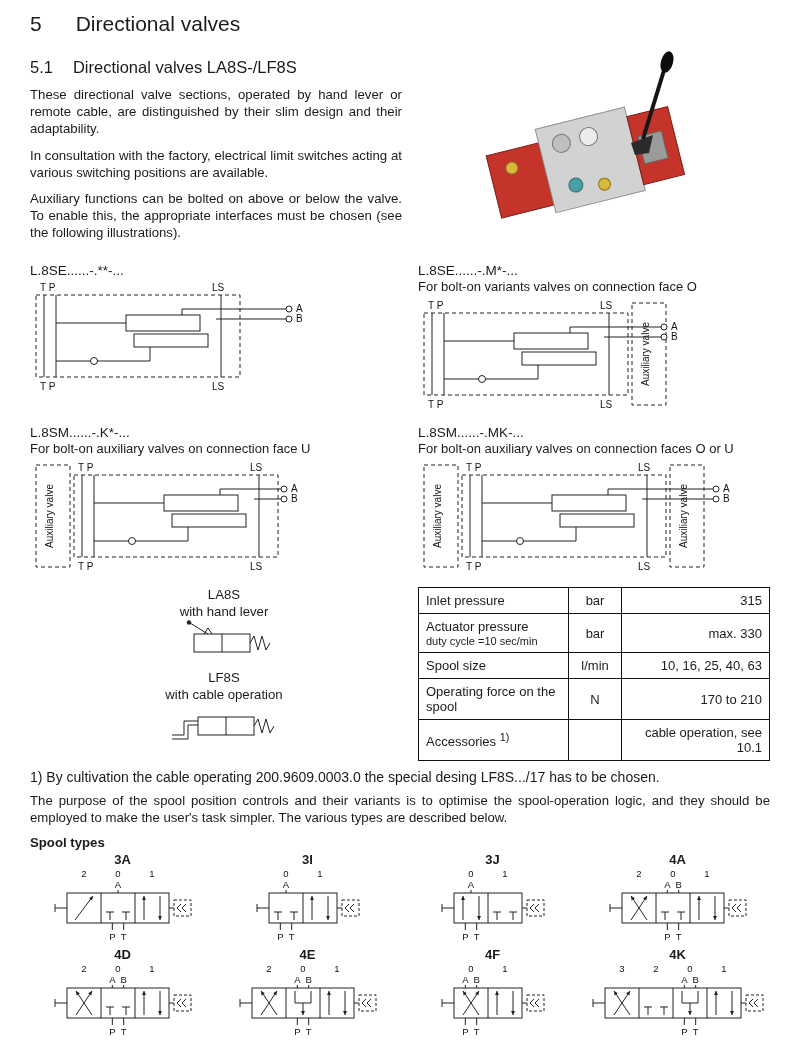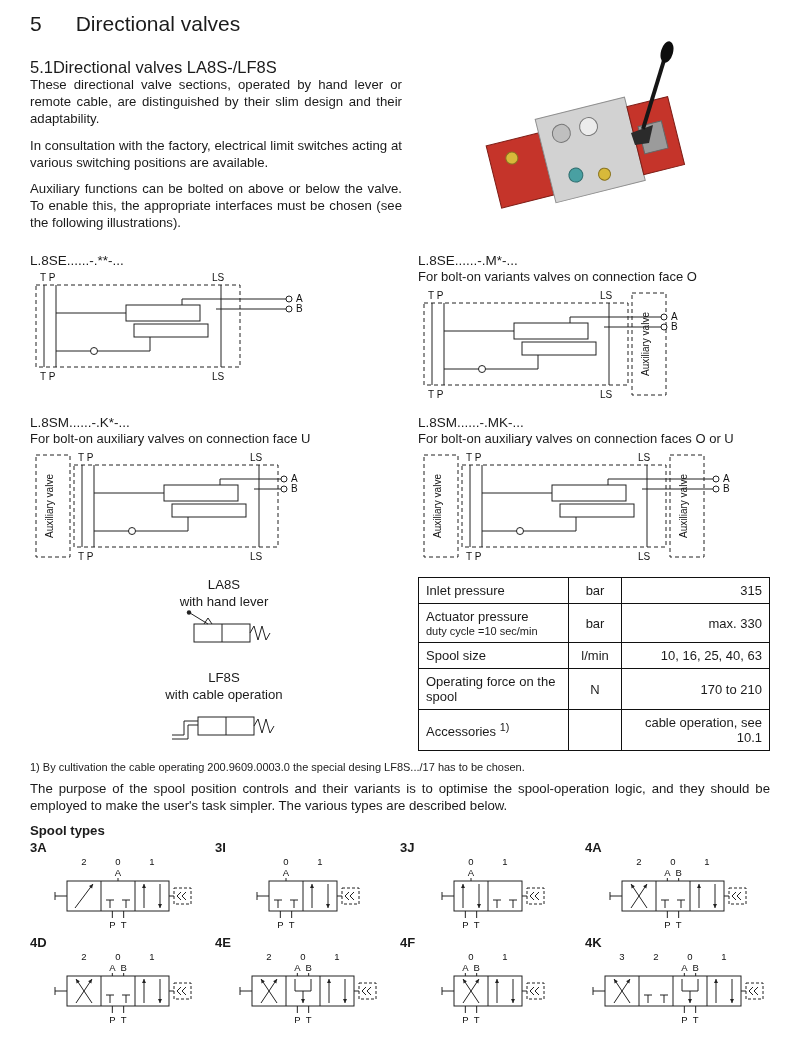--- a/index.html
+++ b/index.html
@@ -1,50 +1,50 @@
 <!DOCTYPE html>
 <html><head>
 <meta charset="utf-8">
 <style>
   *{margin:0;padding:0;box-sizing:border-box}
   html,body{background:#fff}
   body{width:786px;height:1064px;font-family:"Liberation Sans",sans-serif;color:#1b1b1b;position:relative;overflow:hidden}
   .page{width:786px;height:1064px;padding:10px 16px 0 30px;overflow:hidden}
   h1{font-size:21px;font-weight:500;display:flex;gap:34px;margin-top:2px}
-  h2{font-size:16.5px;font-weight:500;display:flex;margin-top:22px;}
+  h2{font-size:16.5px;font-weight:500;display:flex;gap:20px;margin-top:22px;margin-bottom:10px}
   .intro{display:flex;min-height:172px}
   .intro-text{width:372px}
   .intro-text p{font-size:13.2px;line-height:1.28;text-align:justify;margin-bottom:10px}
   .valve-illu{flex:1;display:flex;justify-content:center;margin-top:-36px}
   .diagrams{display:grid;grid-template-columns:388px 1fr;row-gap:10px;margin-top:4px}
   .diag .code{font-size:13.5px;margin-bottom:1px}
   .diag .cap{font-size:13px;margin-bottom:3px}
   svg{display:inline-block}
   svg.sch line,svg.sch rect,svg.sch polyline{stroke:#222;stroke-width:1;fill:none}
   svg.sch .dash{stroke-dasharray:4 3}
   svg.sch circle{stroke:#222;fill:#fff}
   svg.sch text{font-size:10px;fill:#111;stroke:none}
   svg.sch rect.body{fill:#fff}
   .midrow{display:flex;margin-top:10px}
-  .sym-col{width:388px;display:flex;flex-direction:column;align-items:center;gap:10px}
+  .sym-col{width:388px;display:flex;flex-direction:column;align-items:center;}
   .sym{text-align:center}
   .sym .nm,.sym .cp{font-size:13.2px;line-height:1.25}
   svg.sym-svg line,svg.sym-svg rect,svg.sym-svg polyline{stroke:#222;stroke-width:1;fill:none}
   .spec{width:352px}
   table{border-collapse:collapse;width:100%;font-size:13px}
   td{border:1px solid #111;padding:5px 7px;vertical-align:middle}
   td.l{width:150px}
   td.u{width:54px;text-align:center}
   td.v{width:148px;text-align:right}
   td .sub{font-size:11px;margin-top:1px}
-  .footnote{font-size:11px;margin-top:8px}
+  .footnote{font-size:14px;margin-top:8px}
   .spool-intro{font-size:13.2px;line-height:1.3;text-align:justify;margin-top:7px}
   .spool-head{font-size:13.2px;font-weight:bold;margin-top:9px;margin-bottom:2px}
   .spool-grid{display:grid;grid-template-columns:repeat(4,1fr);row-gap:2px}
-  .sp-cell{}
+  .sp-cell{text-align:center}
   .sp-name{font-size:13px;font-weight:bold;margin-bottom:0px}
   .sp-cell svg{display:block;margin:0 auto}
 </style>
 </head>
 <body>
 
 <div class="page">
 
   <h1>
     <span>5</span>

